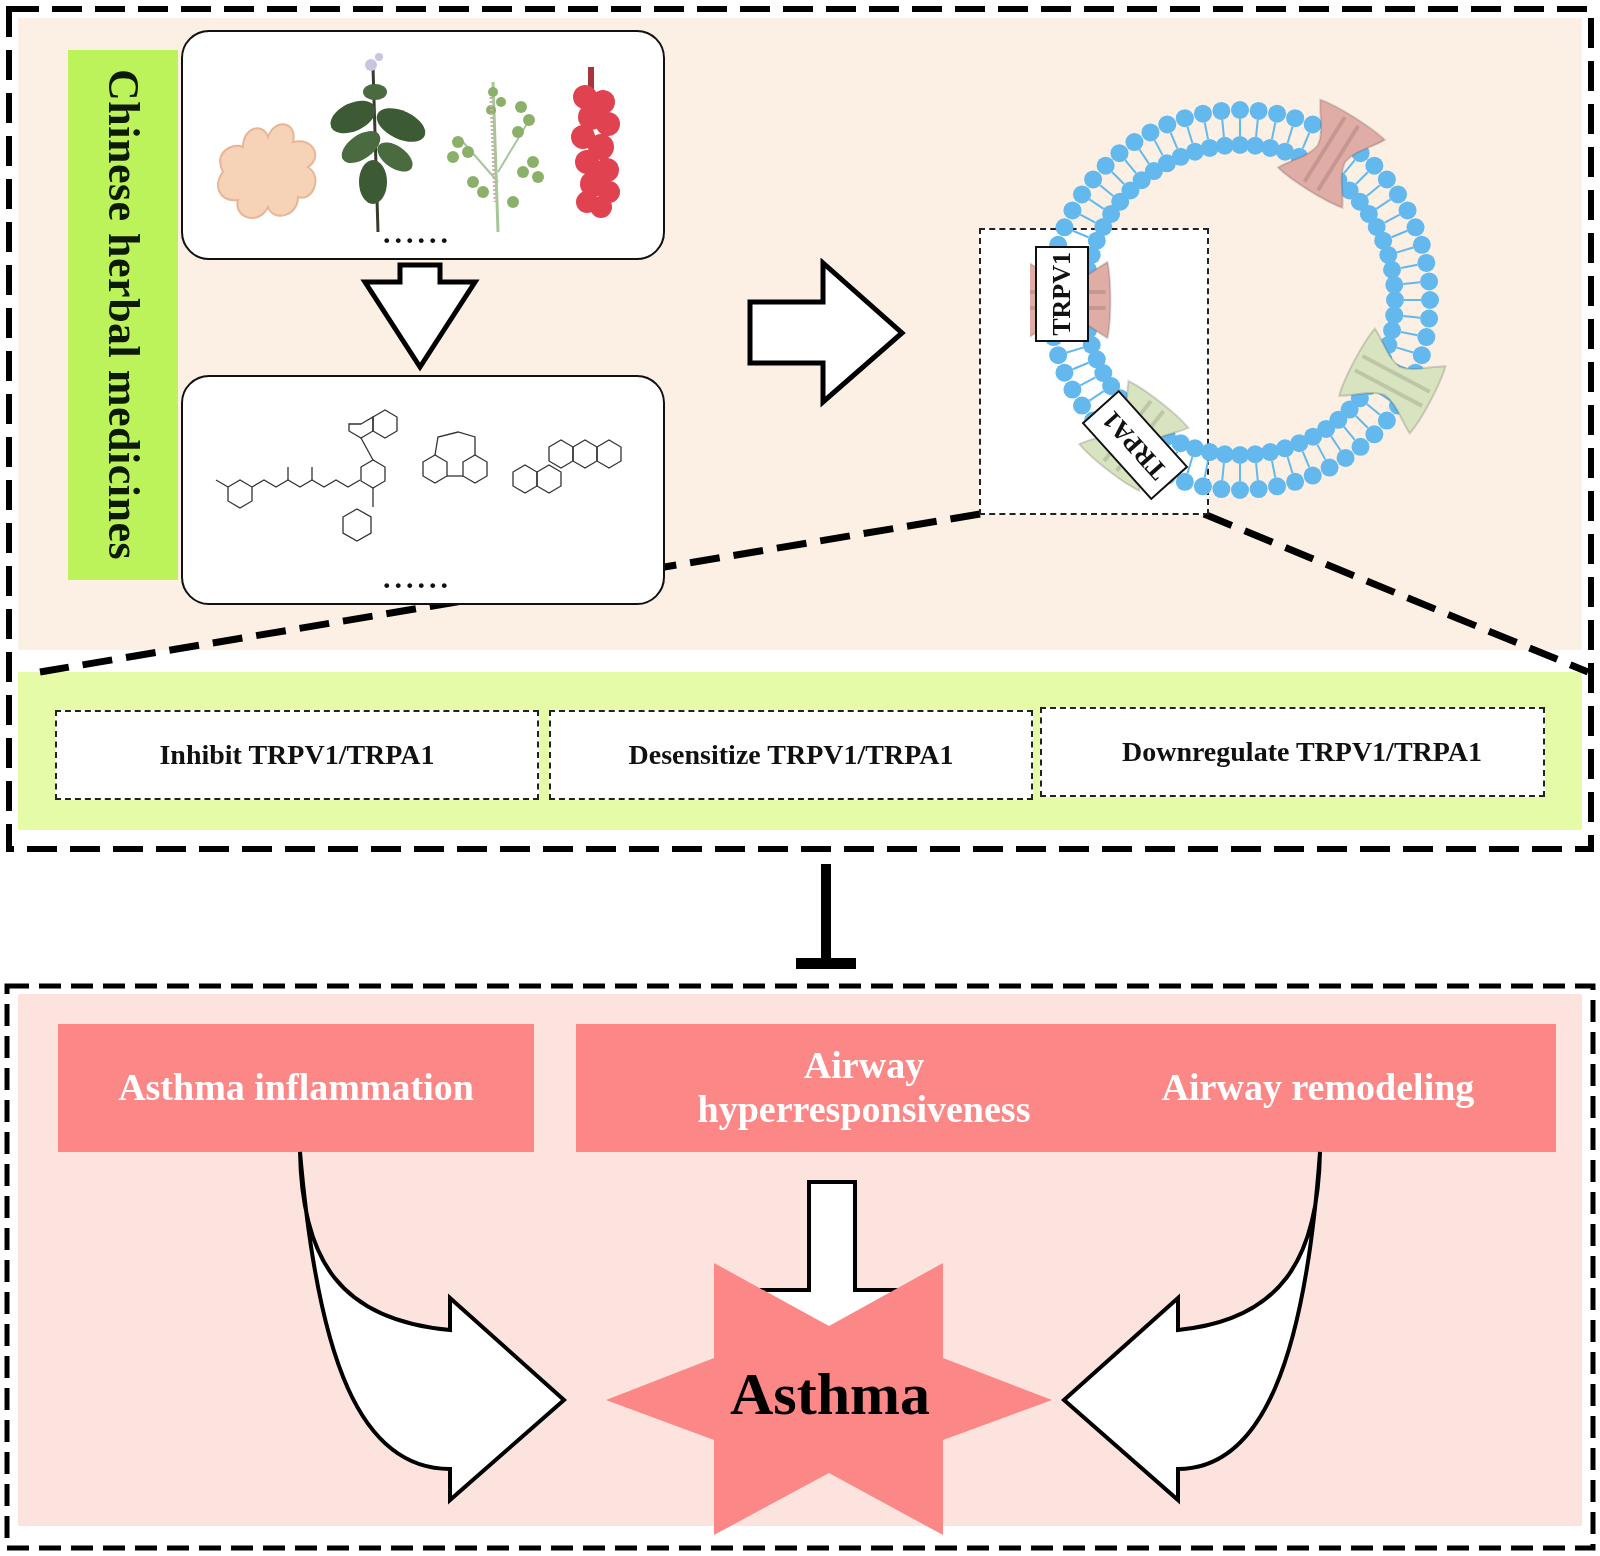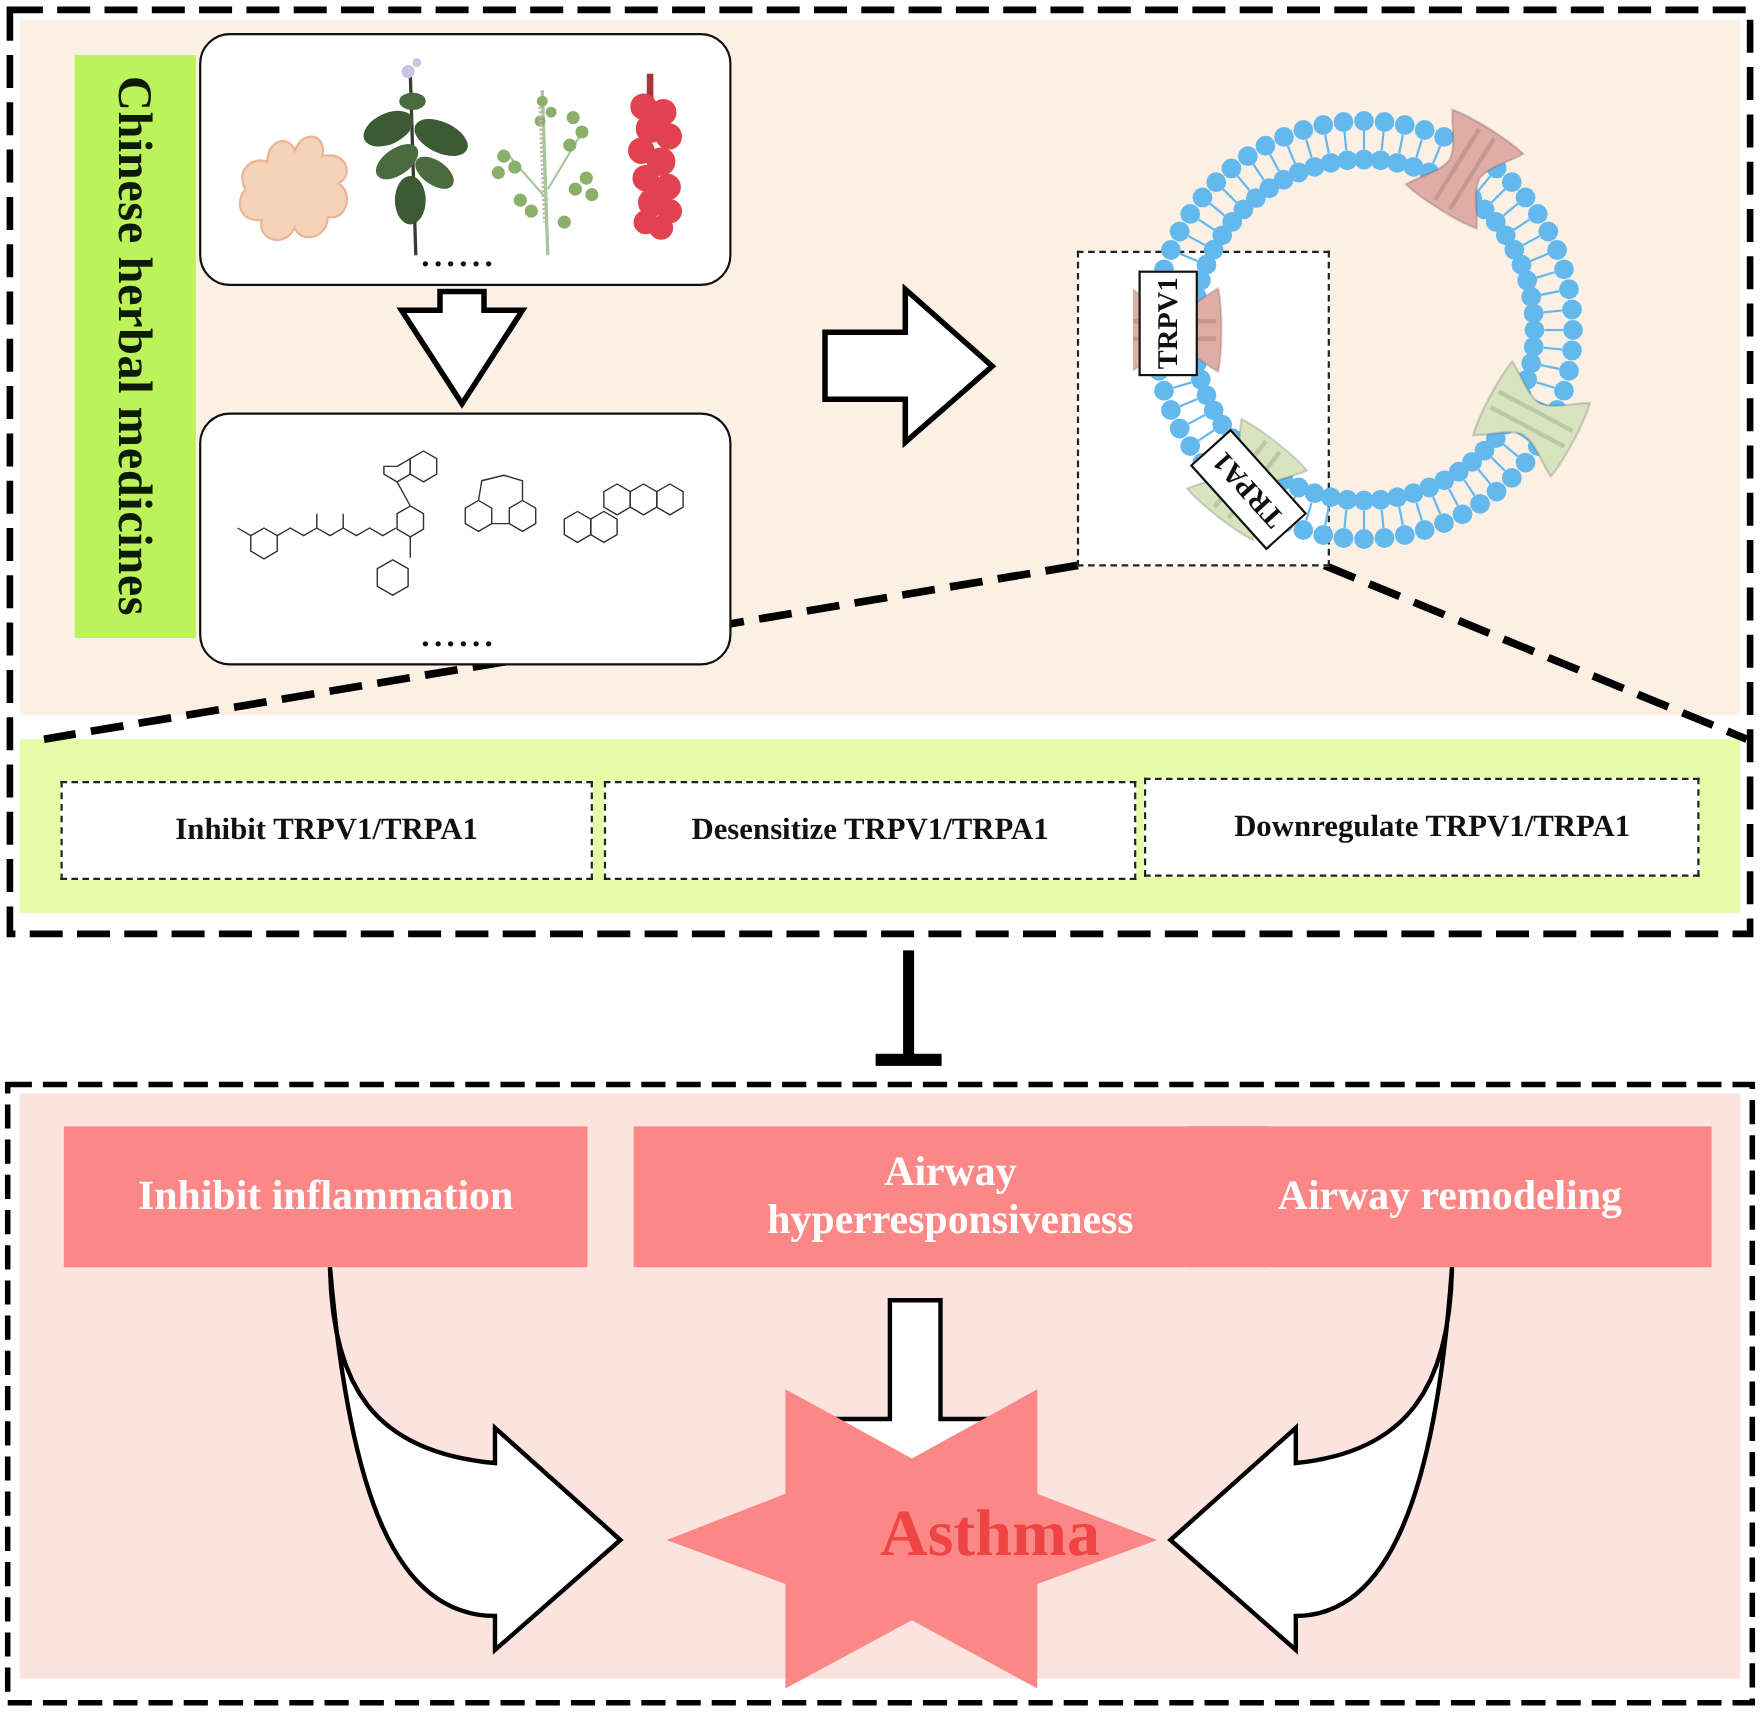--- a/index.html
+++ b/index.html
@@ -15,21 +15,21 @@
   #herb-card { left:181px; top:30px; width:480px; height:226px; }
   #compound-card { left:181px; top:375px; width:480px; height:226px; }
   .dots { font-size:30px; font-weight:bold; letter-spacing:4px; color:#111; line-height:1; }
   .effect-box { top:710px; height:86px; background:#ffffff; border:2px dashed #222;
                 display:flex; align-items:center; justify-content:center;
                 font-weight:bold; font-size:28px; color:#111; }
   #bottom-bg { left:18px; top:994px; width:1564px; height:532px; background:#fde3de; }
   .outcome { top:1024px; height:128px; background:#fc8787; color:#ffffff; font-weight:bold;
              font-size:38px; display:flex; align-items:center; justify-content:center;
              text-align:center; line-height:1.15; }
-  .asthma-label { left:660px; top:1360px; width:340px; text-align:right; color:#ef4444;
+  .asthma-label { left:660px; top:1360px; width:340px; text-align:center; color:#000000;
                   font-weight:bold; font-size:60px; }
   .tag { background:#fff; border:2px solid #111; font-weight:bold; font-size:26px; color:#111;
          display:flex; align-items:center; justify-content:center; }
 </style>
 </head>
 <body>
 
 <div class="abs" id="top-bg"></div>
 <div class="abs" id="green-band"></div>
 
@@ -393,21 +393,21 @@
 <div class="abs effect-box" style="left:549px;width:480px;">
   <span>Desensitize TRPV1/TRPA1</span>
 </div>
 <div class="abs effect-box" style="left:1040px;top:707px;width:482px;padding-left:19px;">
   <span>Downregulate TRPV1/TRPA1</span>
 </div>
 
 <div class="abs" id="bottom-bg"></div>
 
 <div class="abs outcome" style="left:58px;width:476px;">
-  <span>Inhibit inflammation</span>
+  <span>Asthma inflammation</span>
 </div>
 <div class="abs outcome" style="left:576px;width:576px;">
   <span style="display:block;width:400px;">Airway hyperresponsiveness</span>
 </div>
 <div class="abs outcome" style="left:1080px;width:476px;">
   <span>Airway remodeling</span>
 </div>
 
 <svg class="abs" style="left:0;top:0" width="1600" height="1556">
 

